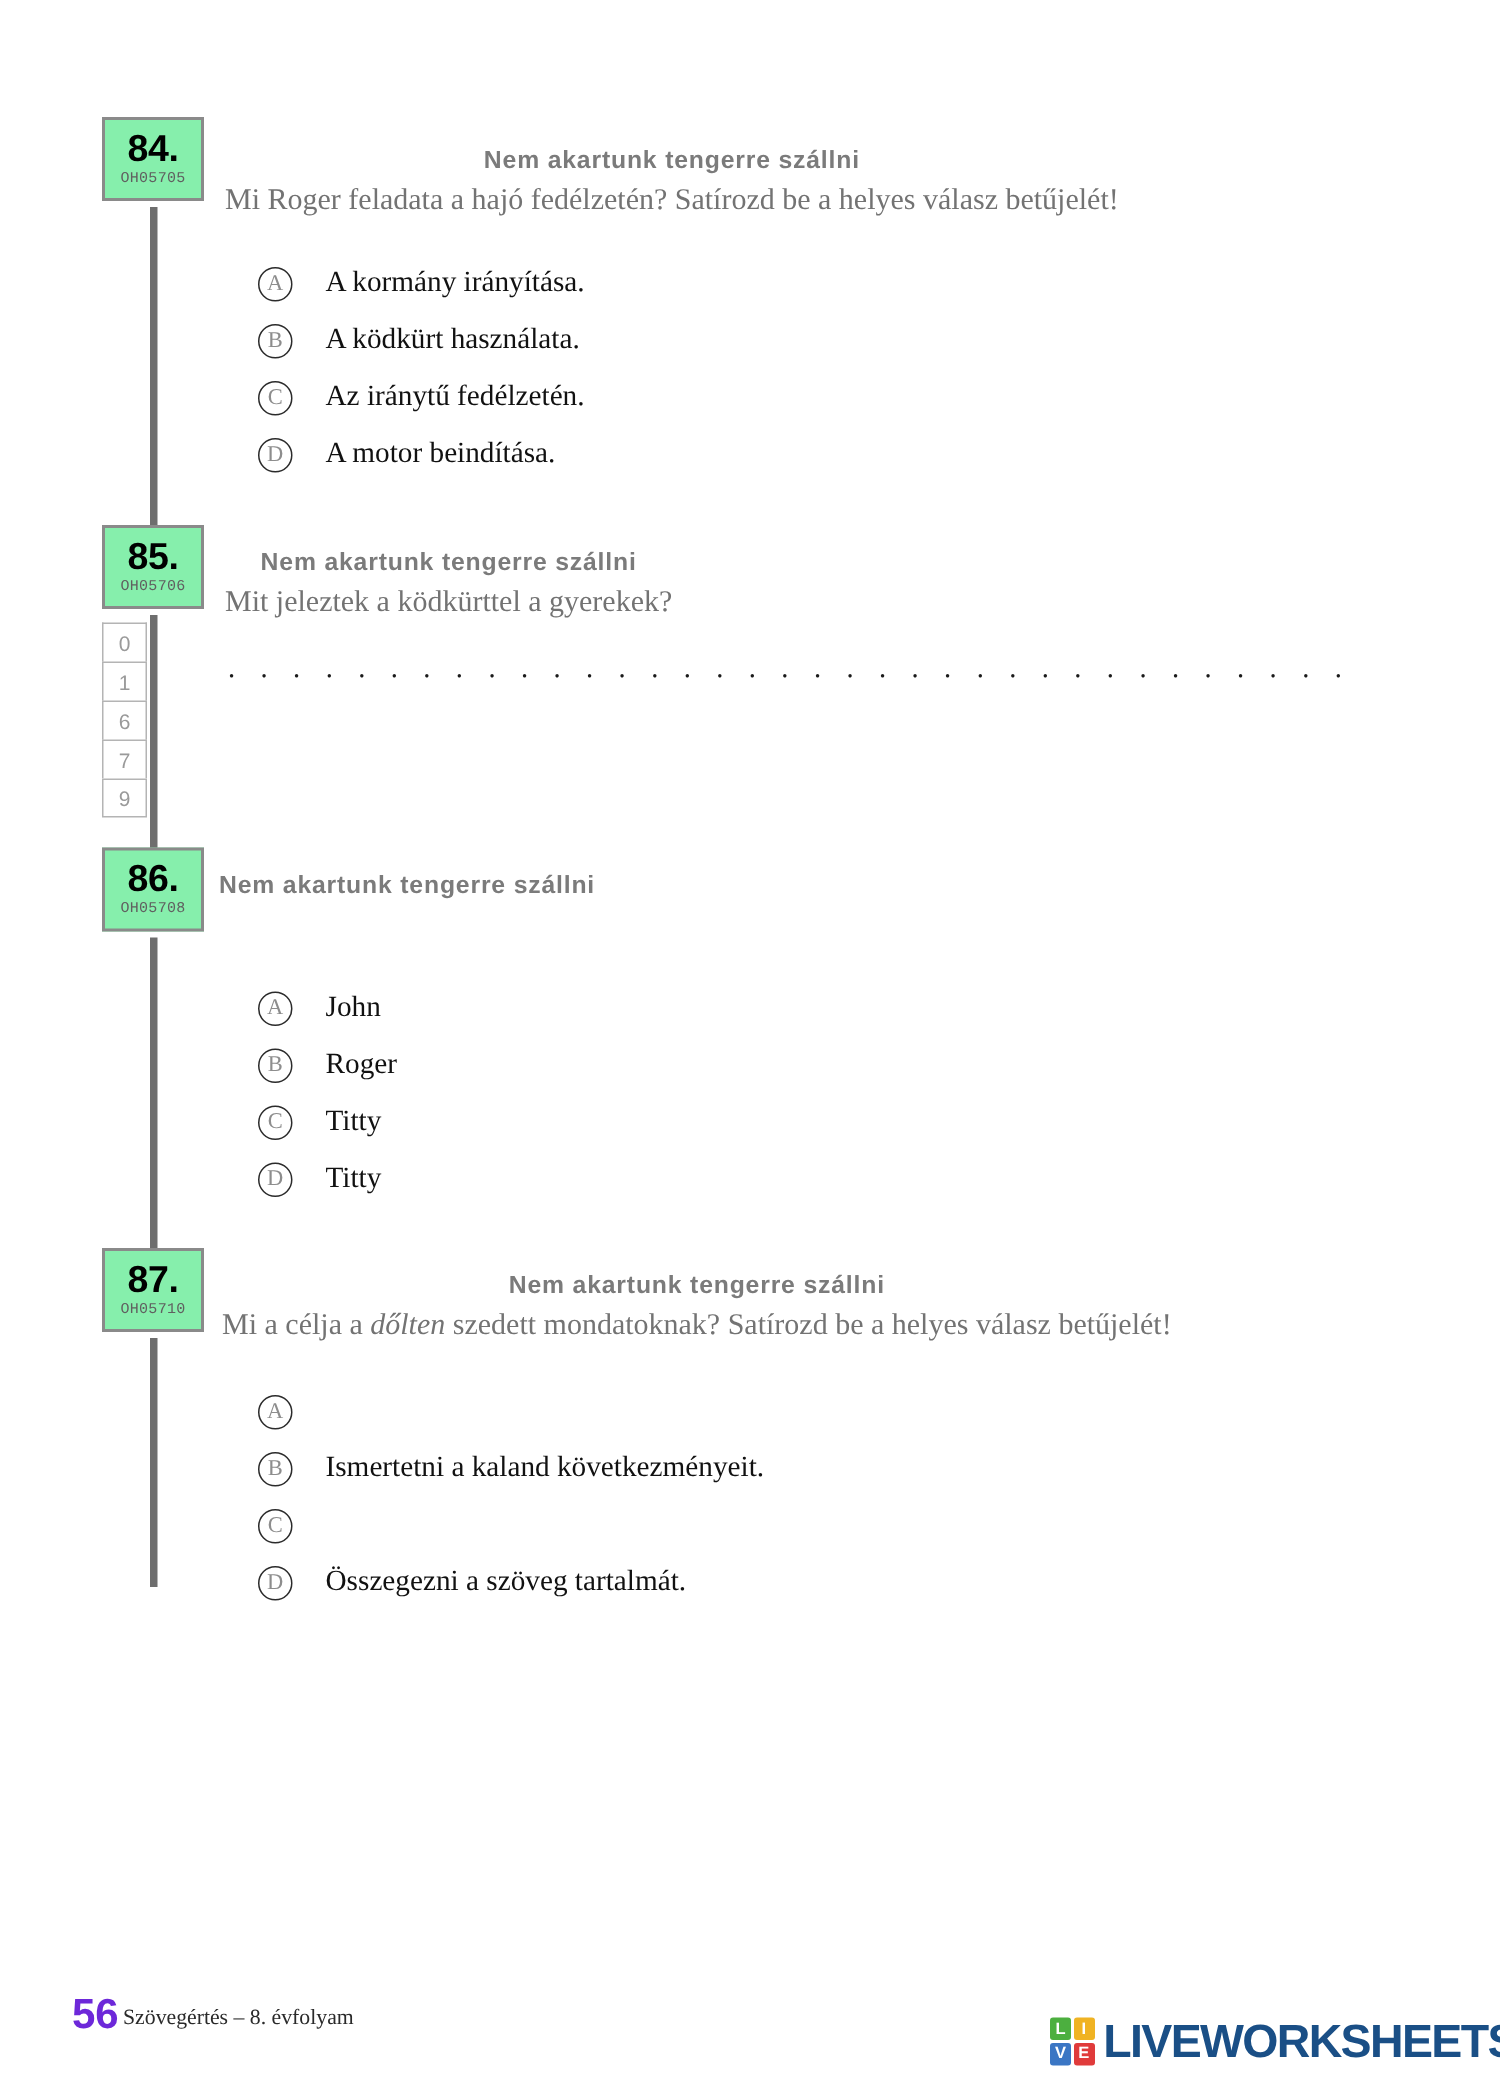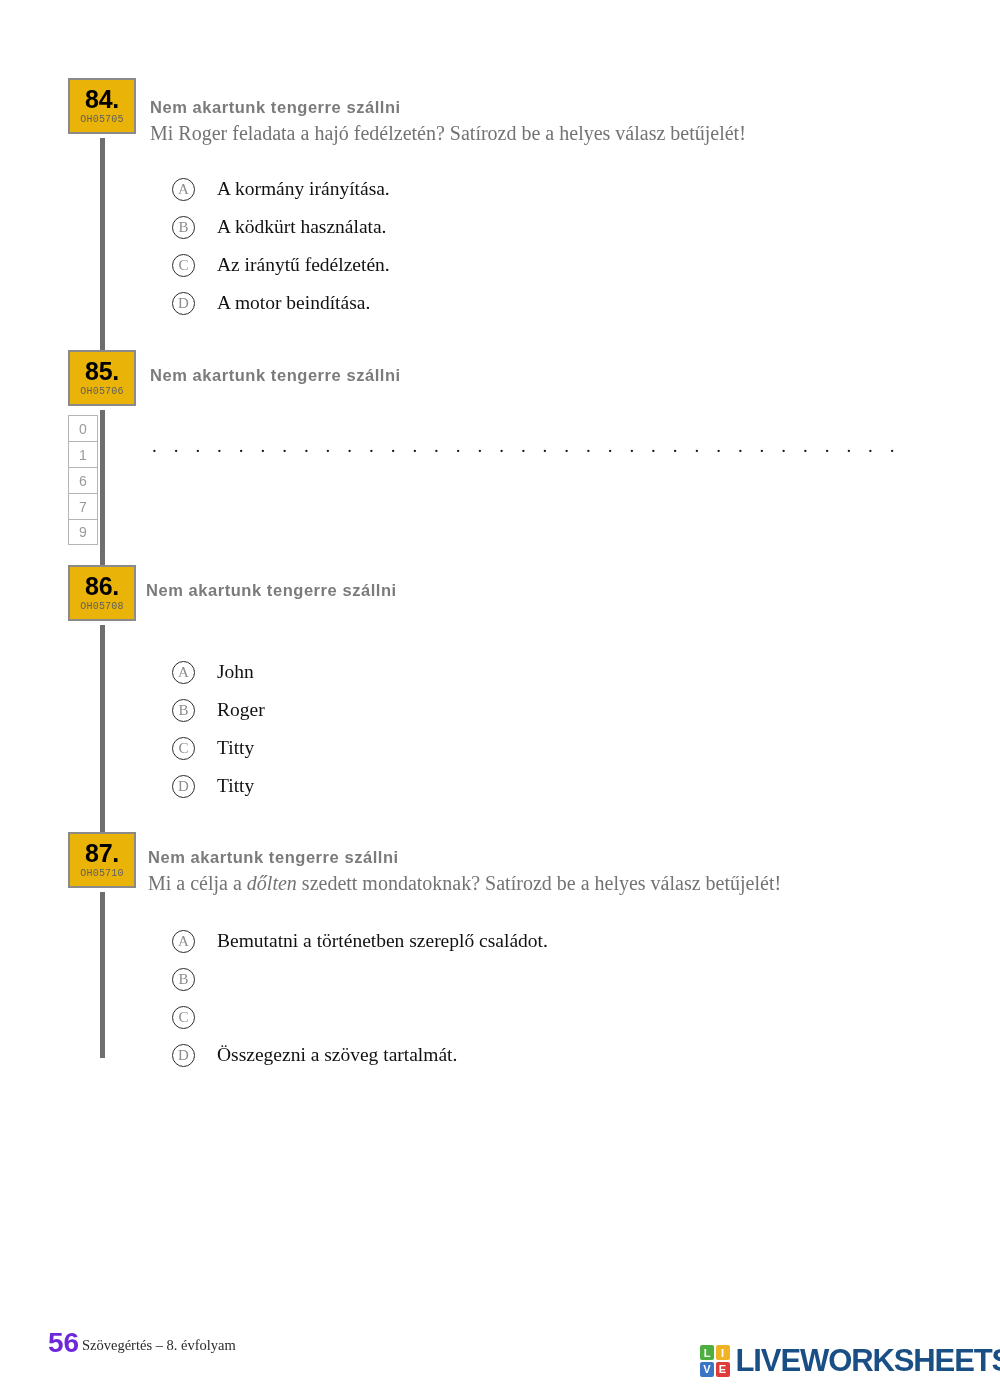--- a/index.html
+++ b/index.html
@@ -33,21 +33,21 @@
     position: absolute;
     left: 68px;
     top: 0;
     width: 72px;
   }
 
   .num-box {
     width: 68px;
     box-sizing: border-box;
     border: 2px solid #8a8a8a;
-    background: #eab308;
+    background: #86efac;
     text-align: center;
     padding: 6px 0 5px 0;
   }
   .num-box .num {
     font-family: "Liberation Sans", sans-serif;
     font-weight: bold;
     font-size: 25px;
     line-height: 26px;
     color: #000000;
     letter-spacing: -0.3px;
@@ -96,20 +96,21 @@
     top: 0;
   }
   .src-title {
     font-family: "Liberation Sans", sans-serif;
     font-weight: bold;
     font-size: 16.5px;
     color: #7b7b7b;
     letter-spacing: 0.55px;
     line-height: 22px;
     white-space: nowrap;
+    text-align: center;
   }
   .prompt {
     font-family: "Liberation Serif", serif;
     font-size: 20px;
     color: #737373;
     line-height: 26px;
     margin-top: 2px;
     white-space: nowrap;
   }
   .prompt i { font-style: italic; }
@@ -262,20 +263,21 @@
     <div class="score-col" style="top:65px;">
       <div class="score-cell">0</div>
       <div class="score-cell">1</div>
       <div class="score-cell">6</div>
       <div class="score-cell">7</div>
       <div class="score-cell last">9</div>
     </div>
 
     <div class="qbody" style="left:150px;top:14px;">
       <div class="src-title">Nem akartunk tengerre szállni</div>
+      <div class="prompt"><span>Mit jeleztek a ködkürttel a gyerekek?</span></div>
     </div>
 
     <div class="answer-line" style="left:152px;top:88px;width:742px;">. . . . . . . . . . . . . . . . . . . . . . . . . . . . . . . . . . . . . . . . . . . . . . . . . . . . . . . . . . . . . . . . . . . . . . . . . . . . . .</div>
   </div>
 
   <div class="qblock" style="top:565px;">
     <div class="marker-col">
       <div class="num-box">
         <div class="num">86.</div>
         <div class="code">OH05708</div>
@@ -317,24 +319,24 @@
     <div class="rail" style="top:60px;height:166px;"></div>
 
     <div class="qbody" style="left:148px;top:14px;">
       <div class="src-title">Nem akartunk tengerre szállni</div>
       <div class="prompt"><span>Mi a célja a </span><i>dőlten</i><span> szedett mondatoknak? Satírozd be a helyes válasz betűjelét!</span></div>
     </div>
 
     <div class="options" style="left:172px;top:90px;">
       <div class="opt">
         <div class="opt-circle">A</div>
-        <div class="opt-text">Bemutatni a történetben szereplő családot.</div>
       </div>
       <div class="opt">
         <div class="opt-circle">B</div>
+        <div class="opt-text">Ismertetni a kaland következményeit.</div>
       </div>
       <div class="opt">
         <div class="opt-circle">C</div>
       </div>
       <div class="opt">
         <div class="opt-circle">D</div>
         <div class="opt-text">Összegezni a szöveg tartalmát.</div>
       </div>
     </div>
   </div>

